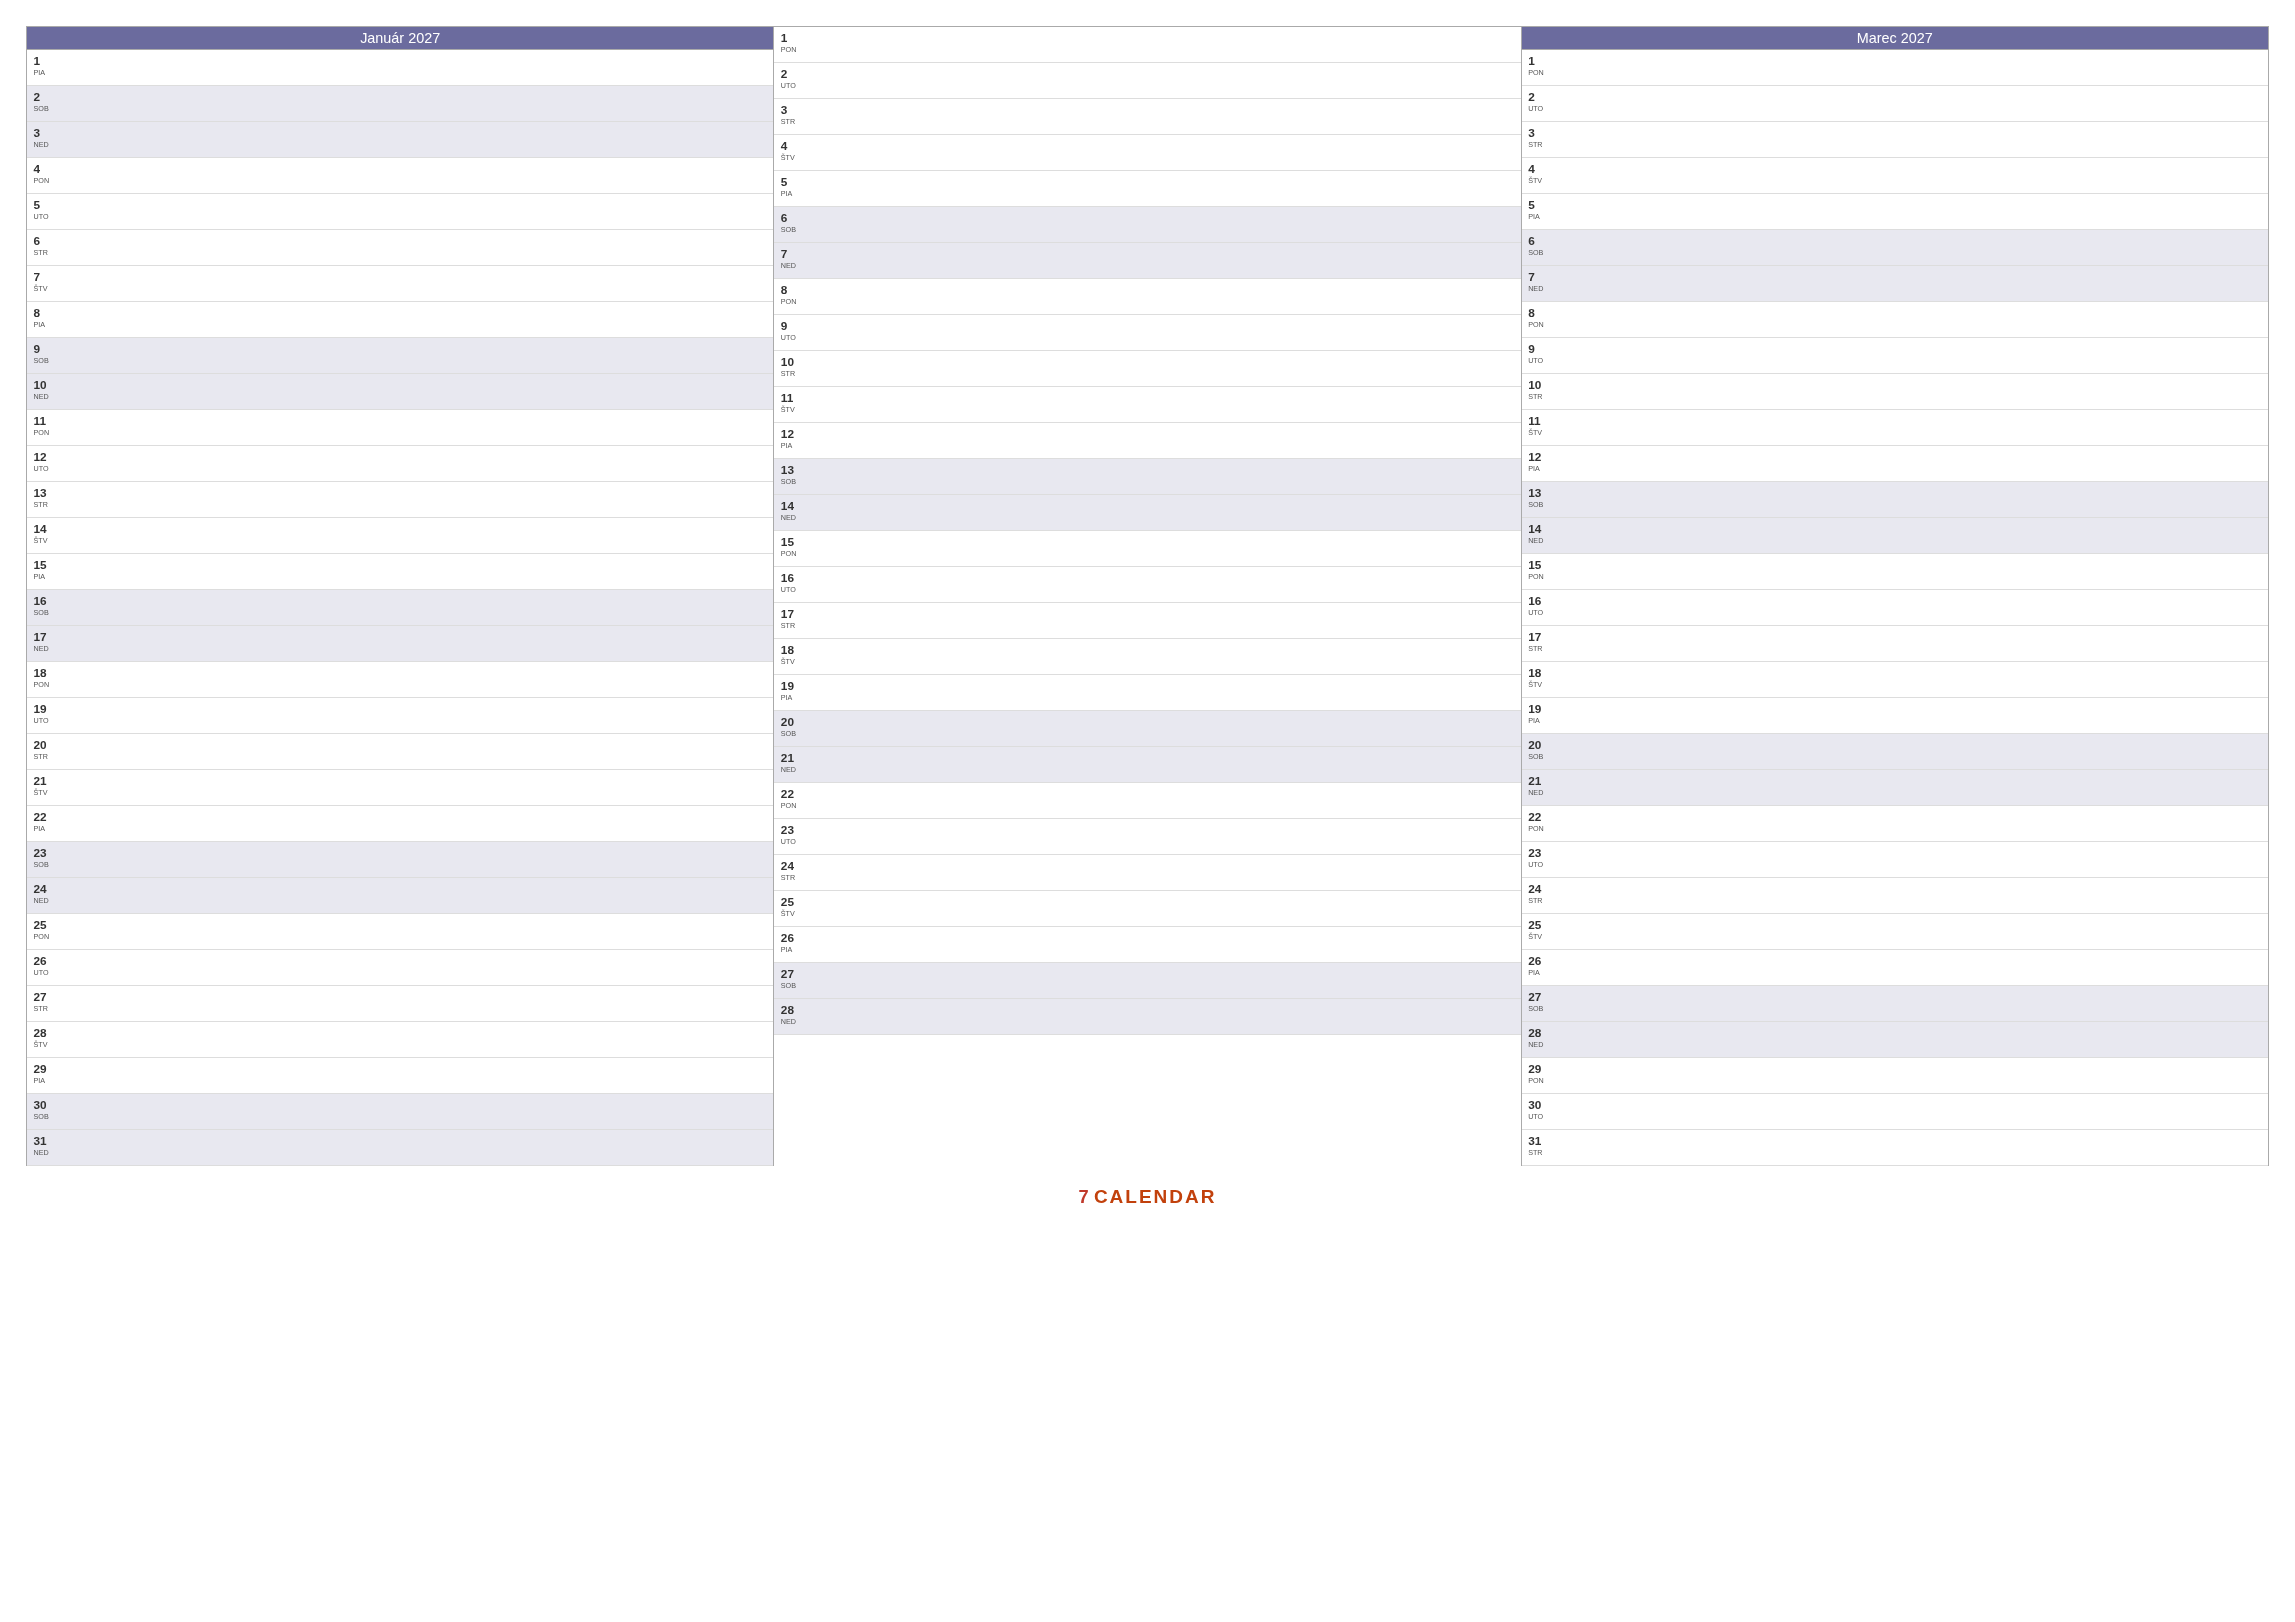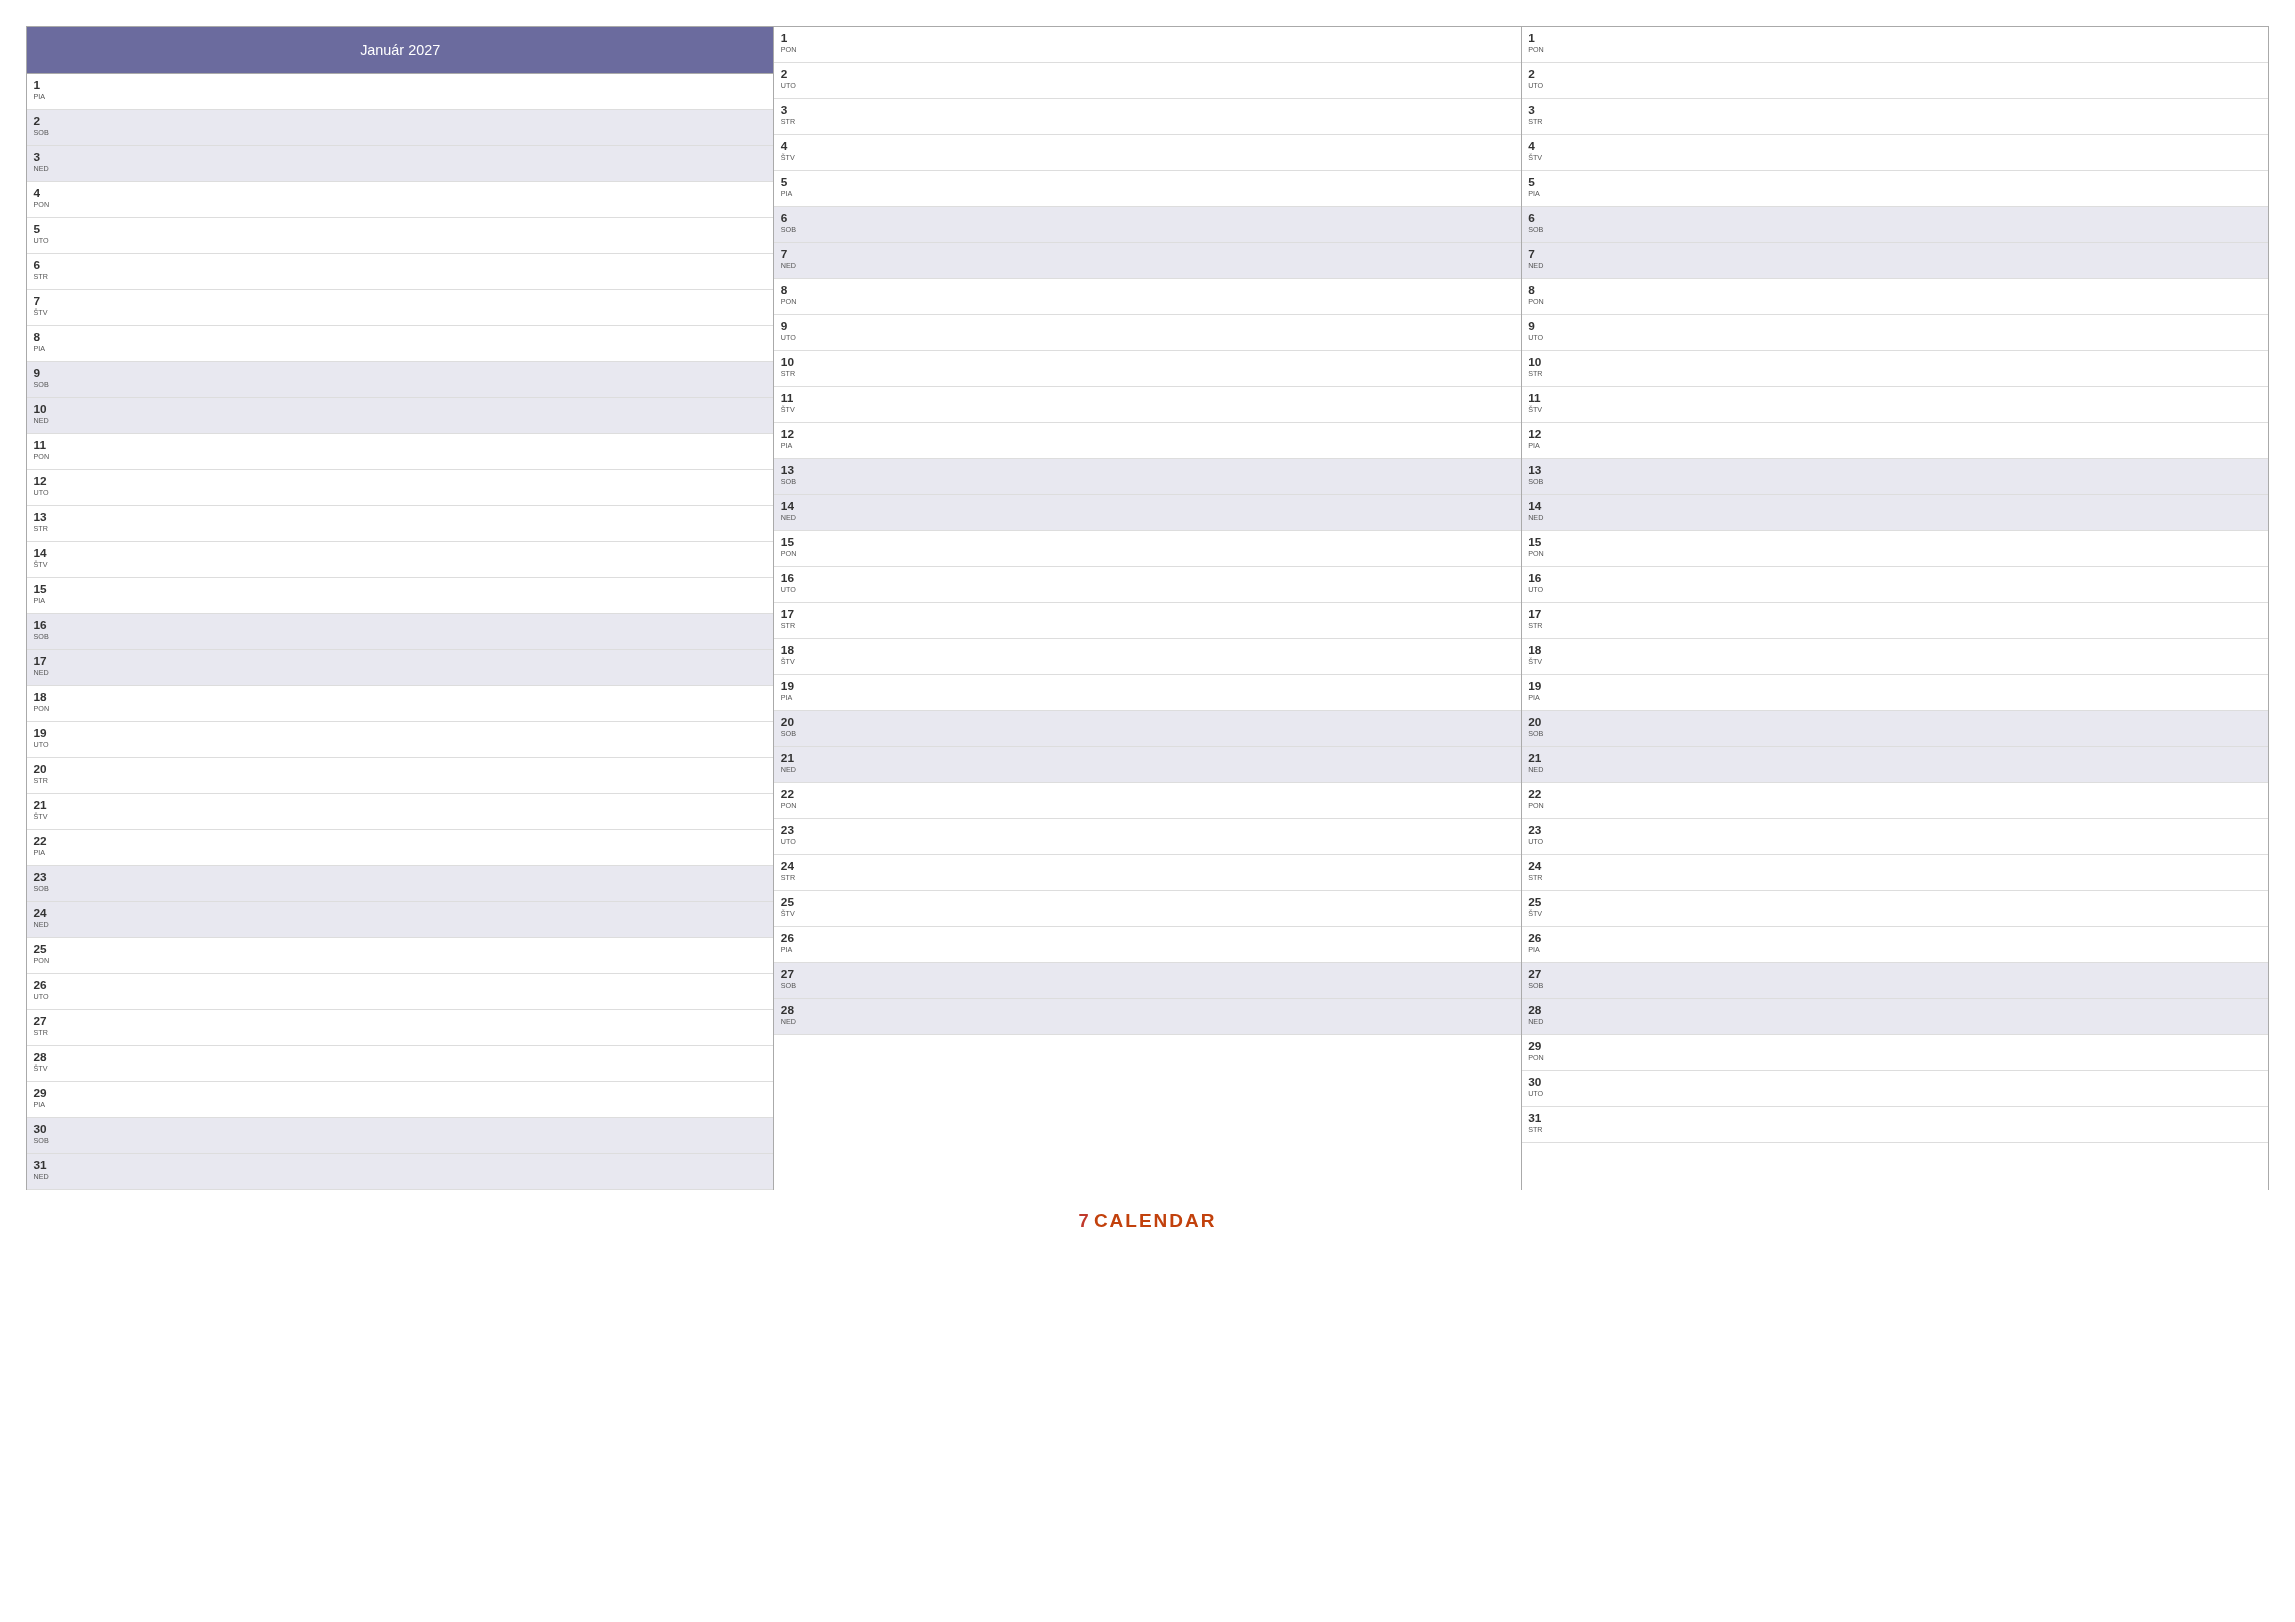--- a/index.html
+++ b/index.html
@@ -23,21 +23,21 @@
     }
     .month-column {
       border-right: 0.7px solid #aaa;
     }
     .month-header {
       background: #6b6b9e;
       color: #fff;
       text-align: center;
       font-size: 14.4px;
       font-weight: normal;
-      padding: 15px 0;
+      padding: 3px 0;
       border-bottom: 0.7px solid #aaa;
     }
     .day-row {
       display: flex;
       align-items: flex-start;
       border-bottom: 0.7px solid #ddd;
       min-height: 36px;
       padding: 3.9px 6.5px;
     }
     .day-row.weekend {
@@ -445,20 +445,21 @@
           <div class="day-info">
             <div class="day-number">28</div>
             <div class="day-name">NED</div>
           </div>
         </div>
         <div class="day-row" style="visibility: hidden;"></div>
         <div class="day-row" style="visibility: hidden;"></div>
         <div class="day-row" style="visibility: hidden;"></div>
       </div>
       <div class="month-column">
+        <div class="month-header">Marec 2027</div>
         <div class="day-row">
           <div class="day-info">
             <div class="day-number">1</div>
             <div class="day-name">PON</div>
           </div>
         </div>
         <div class="day-row">
           <div class="day-info">
             <div class="day-number">2</div>
             <div class="day-name">UTO</div>

